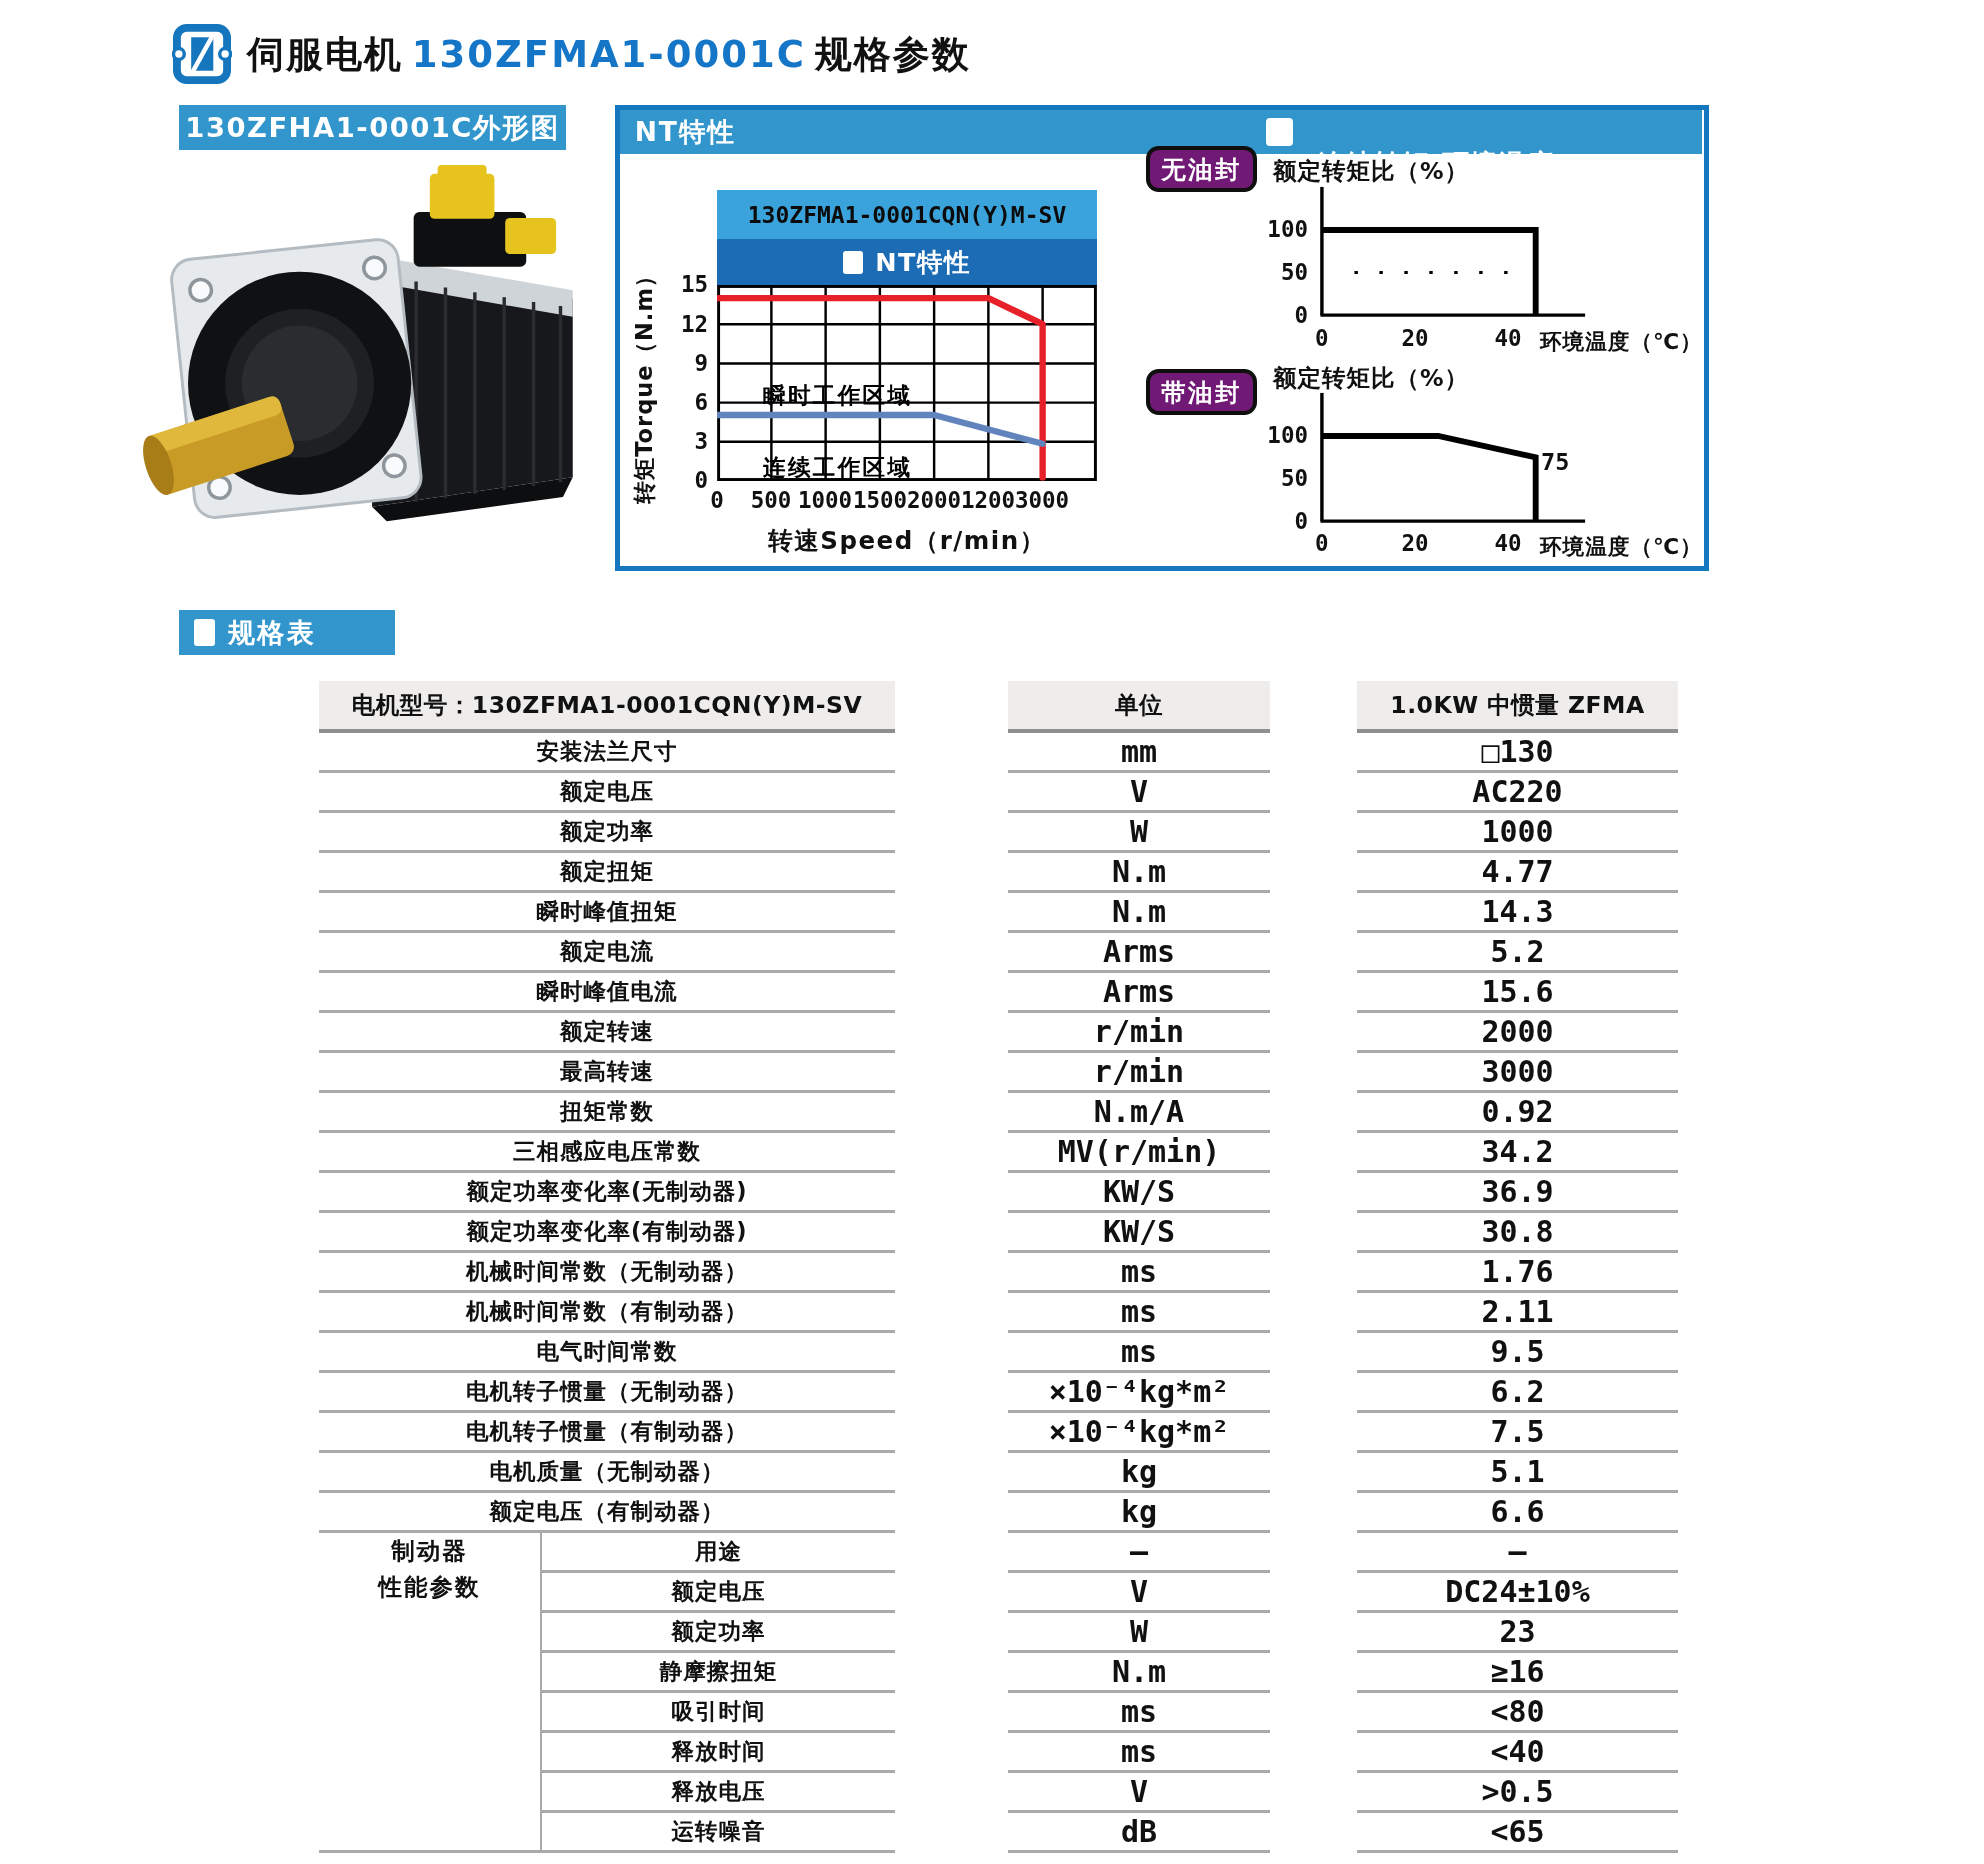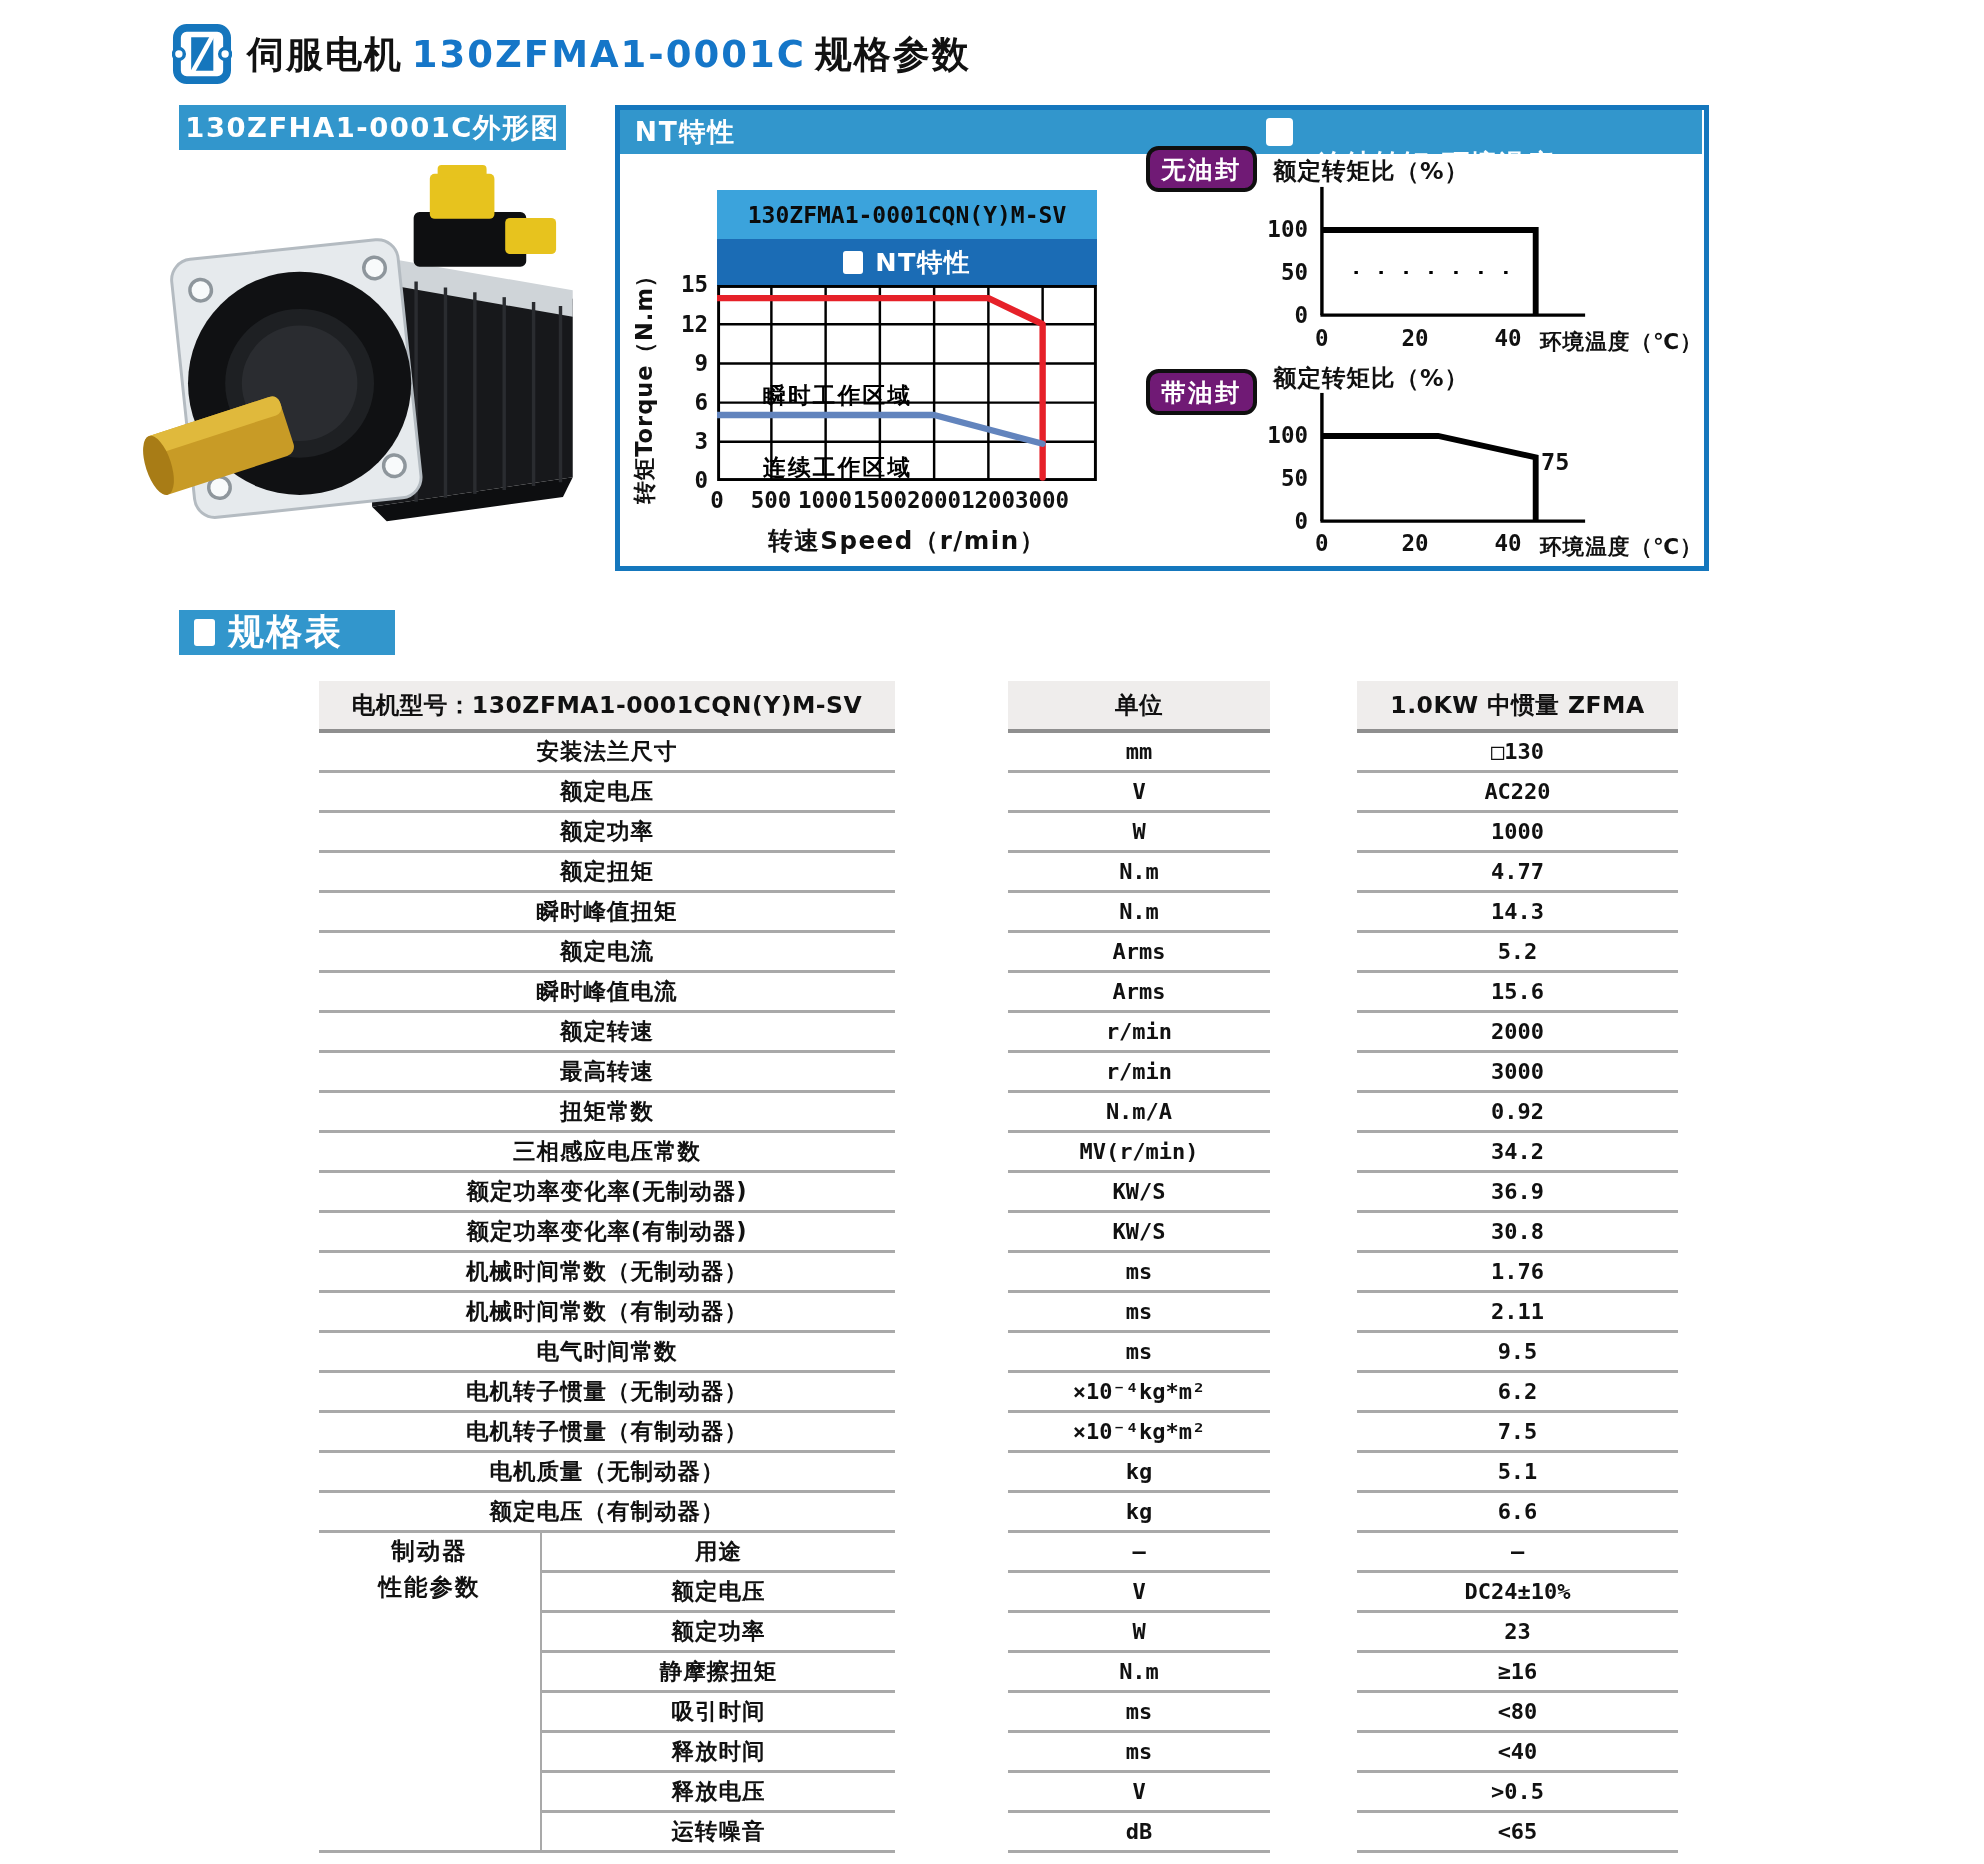--- a/index.html
+++ b/index.html
@@ -10,21 +10,21 @@
 
   
   #logo{left:172px;top:23.5px;width:60px;height:60px;}
   #page-title{left:247px;top:28px;height:54px;line-height:54px;font-size:37px;font-weight:bold;letter-spacing:2px;white-space:nowrap;}
   #page-title .t-model{color:#1576c8;padding:0 8.8px;}
 
   
   .blue-bar{background:#3296cc;color:#fff;font-weight:bold;}
   #outline-header{left:179px;top:105px;width:387px;height:45px;font-size:27.4px;letter-spacing:1.5px;
                   display:flex;align-items:center;justify-content:center;}
-  #spec-header{left:179px;top:610px;width:216px;height:45px;font-size:36px;letter-spacing:2.4px;
+  #spec-header{left:179px;top:610px;width:216px;height:45px;font-size:27px;letter-spacing:2.4px;
                display:flex;align-items:center;gap:12.7px;padding-left:14.7px;box-sizing:border-box;}
   .white-sq{background:#fff;border-radius:2.9px;flex:0 0 auto;}
   #spec-header .white-sq{width:21.6px;height:26.5px;}
 
   
   #motor-fig{left:142px;top:159px;width:465px;height:409px;}
 
   
   #nt-panel{left:615px;top:105px;width:1094px;height:466px;border:5.9px solid #1577bd;
             background:#fff;box-sizing:border-box;}
@@ -78,21 +78,21 @@
 
   
   #spec-table{left:319px;top:681px;display:grid;
               grid-template-columns:576px 113px 262px 87px 321px;
               grid-template-rows:52px;grid-auto-rows:40px;}
   .th{background:#efedec;border-bottom:4.4px solid #8f8f8f;display:flex;align-items:center;justify-content:center;
       font-size:23.5px;font-weight:bold;letter-spacing:0.5px;box-sizing:border-box;}
   .td{border-bottom:3.4px solid #a9a9a9;display:flex;align-items:center;justify-content:center;
       font-weight:bold;box-sizing:border-box;}
   .td-lab{font-size:22.5px;letter-spacing:1px;}
-  .td-num{font-size:22px;}
+  .td-num{font-size:30px;}
   .brake-block{grid-column:1;grid-row:22 / span 8;display:flex;border-bottom:3.4px solid #a9a9a9;box-sizing:border-box;}
   .brake-label{width:221px;display:flex;flex-direction:column;align-items:center;justify-content:flex-start;
                font-size:23.5px;font-weight:bold;letter-spacing:2px;line-height:1.55;}
   .brake-rows{flex:1 1 auto;border-left:2.4px solid #a9a9a9;}
   .brake-row{height:40px;border-bottom:3.4px solid #a9a9a9;display:flex;align-items:center;justify-content:center;
              font-size:22.5px;font-weight:bold;letter-spacing:1px;box-sizing:border-box;}
   .brake-row.last{height:37px;border-bottom:none;}
 </style>
 </head>
 <body>

